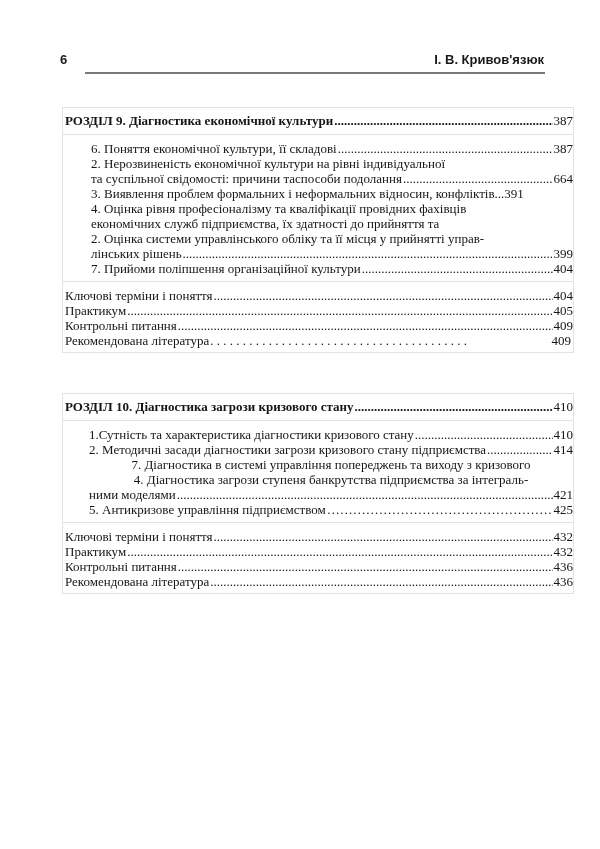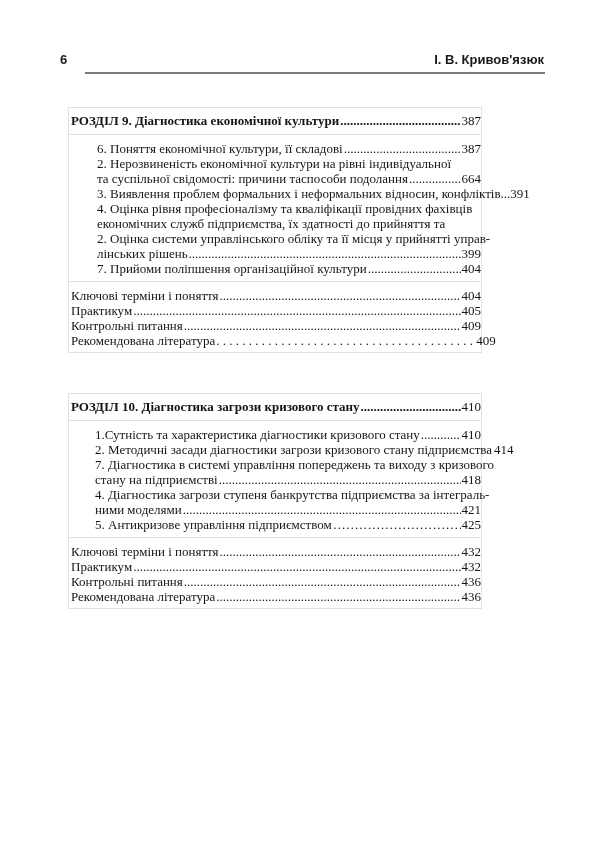--- a/index.html
+++ b/index.html
@@ -7,21 +7,21 @@
     .page-header {
       position: absolute; left: 60px; top: 50px; width: 490px; height: 22px;
       font-family: "Liberation Sans", sans-serif; font-weight: bold; font-size: 13px; color: #1a1a1a;
     }
     .page-num { position: absolute; left: 0; top: 2px; }
     .page-author { position: absolute; right: 6px; top: 2px; }
     .header-rule {
       position: absolute; left: 85px; top: 72px; width: 460px; height: 2px; background: #7a7a7a;
     }
     .toc {
-      position: absolute; left: 68px; width: 414px;
+      position: absolute; left: 62px; width: 512px;
       font-family: "Liberation Serif", serif; font-size: 13px; color: #151515; line-height: 15px;
     }
     .chapter-row {
       display: flex; align-items: baseline; font-weight: bold; font-size: 13px;
       padding: 5px 0 6px 2px; border: 1px solid #e2e2e2; border-bottom: none;
     }
     .row { display: flex; align-items: baseline; white-space: nowrap; }
     .row .label { flex: 0 0 auto; }
     .row .dots {
       flex: 1 1 auto; overflow: hidden; margin: 0 1px;
@@ -113,38 +113,33 @@
     </div>
   </div>
 </div>
 
 <div class="toc" style="top:393px;">
   <div class="row chapter-row">
     <span class="label">РОЗДІЛ 10. Діагностика загрози кризового стану </span>
     <span class="dots"></span>
     <span class="page">410</span>
   </div>
-  <div class="sub-block" style="padding-left:26px;">
+  <div class="sub-block" style="padding-left:26px;text-align:center;">
     <div class="row">
       <span class="label">1.Сутність та характеристика діагностики кризового стану </span>
       <span class="dots"></span>
       <span class="page">410</span>
     </div>
     <div class="row">
       <span class="label"> 2.  Методичні засади діагностики загрози кризового стану підприємства</span>
       <span class="dots"></span>
       <span class="page">414</span>
     </div>
     <div>
       <div class="line"> 7. Діагностика в системі управління попереджень та виходу з кризового</div>
-      <div class="row">
-        <span class="label"> стану на підприємстві</span>
-        <span class="dots"></span>
-        <span class="page">418</span>
-      </div>
     </div>
     <div>
       <div class="line"> 4. Діагностика загрози ступеня банкрутства підприємства за інтеграль-</div>
       <div class="row">
         <span class="label"> ними моделями</span>
         <span class="dots"></span>
         <span class="page">421</span>
       </div>
     </div>
     <div class="row mid-dots">

